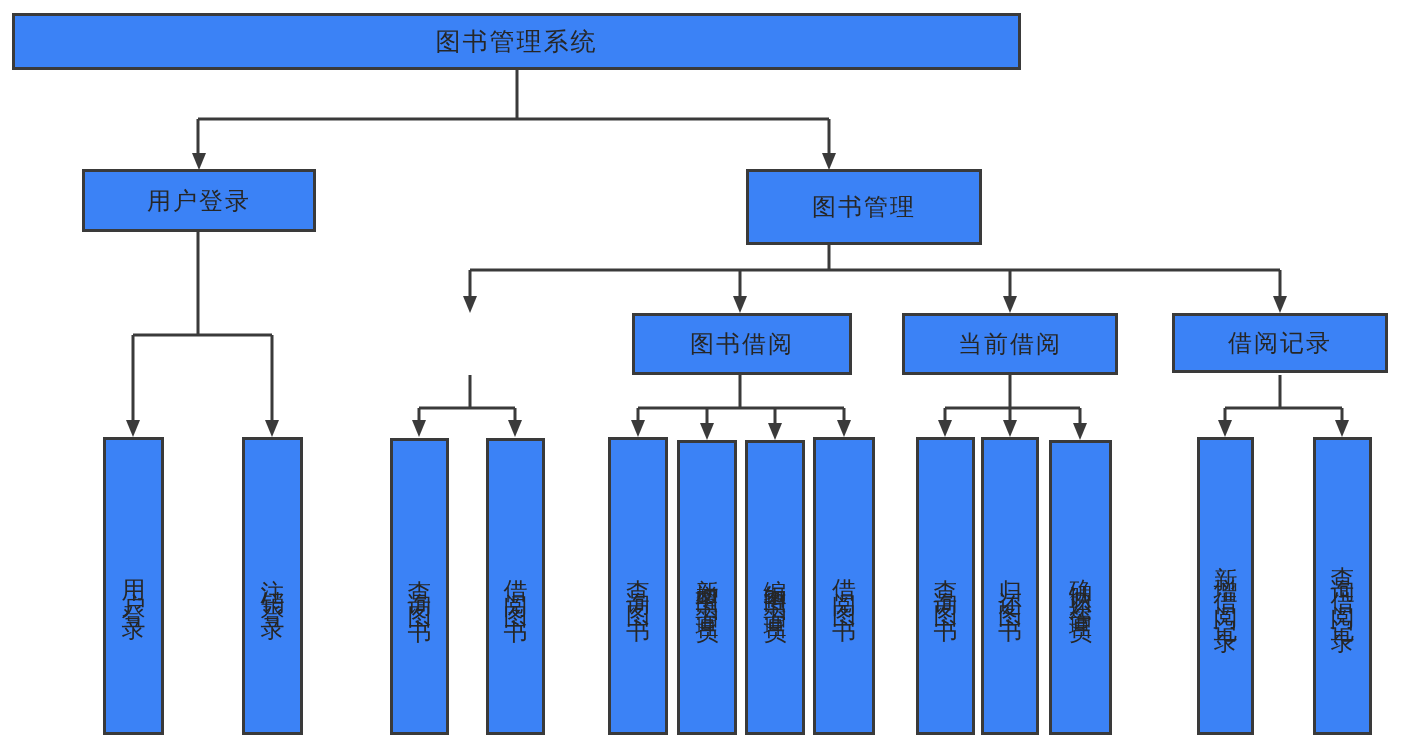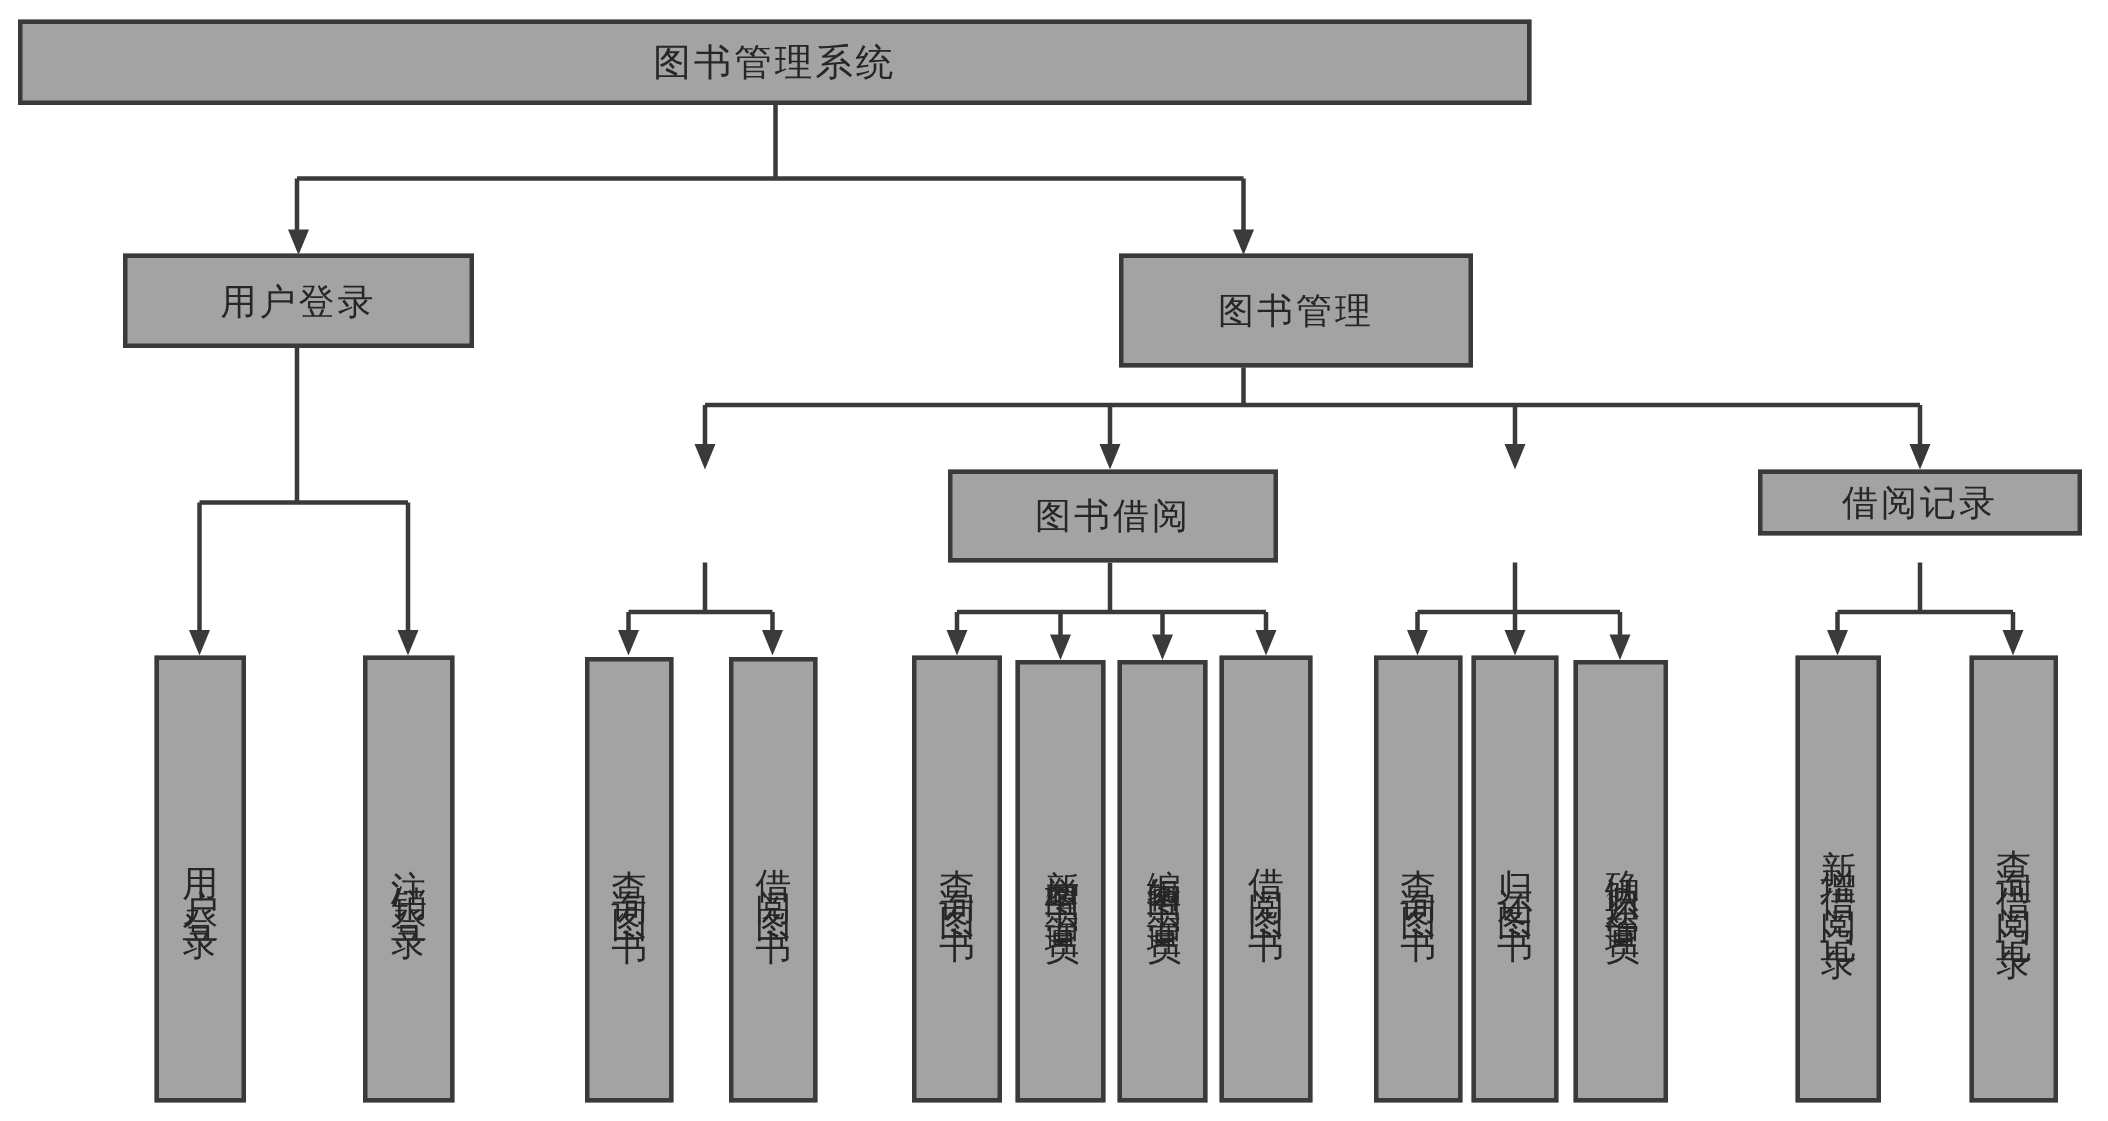--- a/index.html
+++ b/index.html
@@ -15,21 +15,21 @@
   #connectors {
     position: absolute;
     left: 0; top: 0;
     width: 1405px; height: 747px;
     z-index: 1;
     pointer-events: none;
   }
   .node {
     position: absolute;
     box-sizing: border-box;
-    background: #a3a3a3;
+    background: #3b82f6;
     border: 3px solid #3a3a3a;
     display: flex;
     align-items: center;
     justify-content: center;
     z-index: 2;
     text-align: center;
   }
   .node .lbl {
     font-size: 24px;
     letter-spacing: 2px;
@@ -112,21 +112,24 @@
   <div class="node" style="left:82px; top:169px; width:234px; height:63px;">
     <span class="lbl">用户登录</span>
   </div>
   <div class="node" style="left:746px; top:169px; width:236px; height:76px;">
     <span class="lbl">图书管理</span>
   </div>
 
   <div class="node" style="left:632px; top:313px; width:220px; height:62px;">
     <span class="lbl">图书借阅</span>
   </div>
-  <div class="node" style="left:1172px; top:313px; width:216px; height:44px;">
+  <div class="node" style="left:902px; top:313px; width:216px; height:62px;">
+    <span class="lbl">当前借阅</span>
+  </div>
+  <div class="node" style="left:1172px; top:313px; width:216px; height:60px;">
     <span class="lbl">借阅记录</span>
   </div>
 
   <div class="node leaf" style="left:103px; top:437px; width:61px; height:298px;">
     <span class="lbl">用户登录</span>
   </div>
   <div class="node leaf" style="left:242px; top:437px; width:61px; height:298px;">
     <span class="lbl">注销登录</span>
   </div>
 

